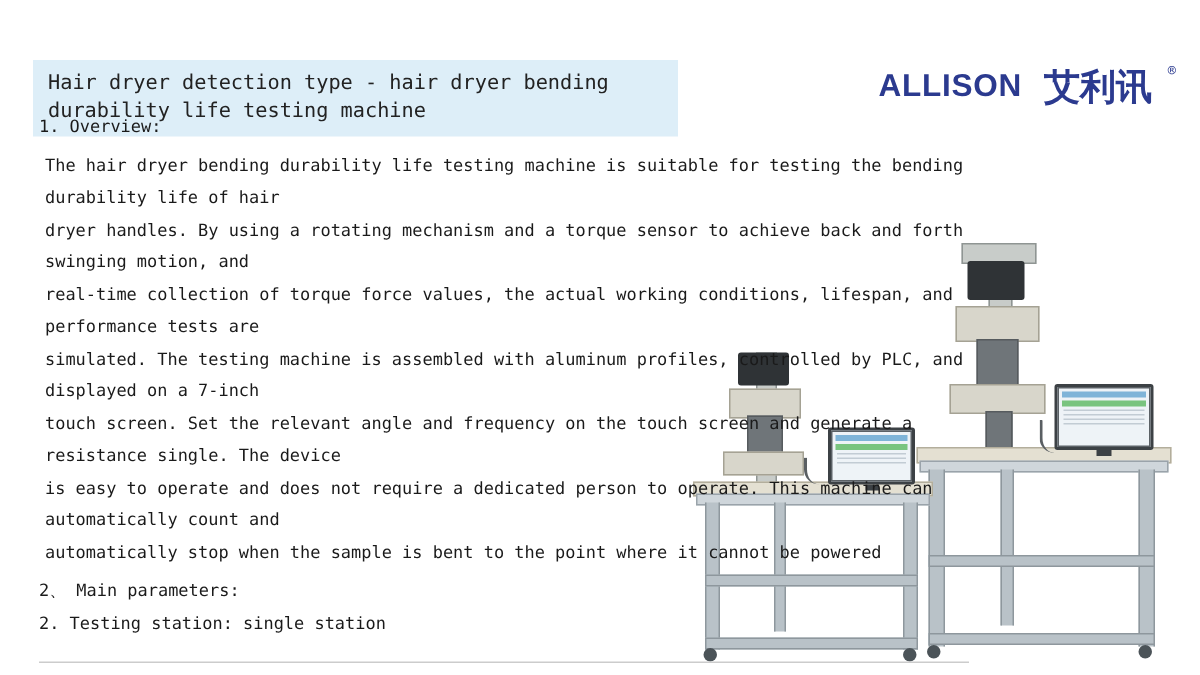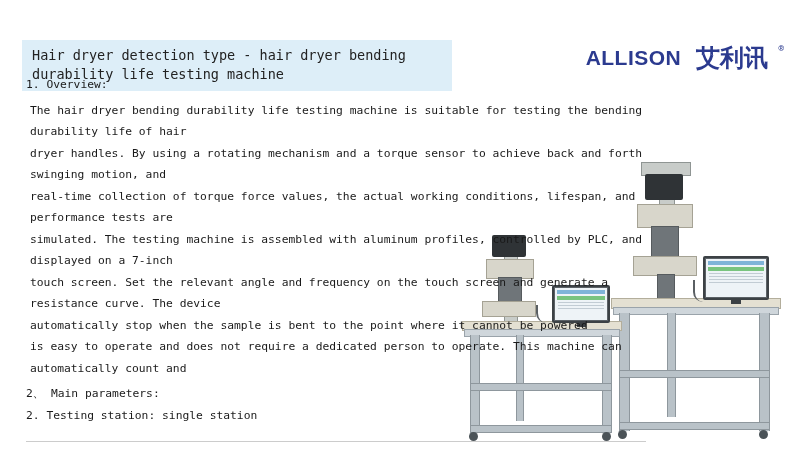--- a/index.html
+++ b/index.html
@@ -306,23 +306,23 @@
   </div>
 </div>
 
 <div class="content">
   <div class="section-head">1. Overview:</div>
   <div class="para">
     <div class="line">The hair dryer bending durability life testing machine is suitable for testing the bending durability life of hair</div>
     <div class="line">dryer handles. By using a rotating mechanism and a torque sensor to achieve back and forth swinging motion, and</div>
     <div class="line">real-time collection of torque force values, the actual working conditions, lifespan, and performance tests are</div>
     <div class="line">simulated. The testing machine is assembled with aluminum profiles, controlled by PLC, and displayed on a 7-inch</div>
-    <div class="line">touch screen. Set the relevant angle and frequency on the touch screen and generate a resistance curve. The device</div>
+    <div class="line">touch screen. Set the relevant angle and frequency on the touch screen and generate a resistance single. The device</div>
+    <div class="line">is easy to operate and does not require a dedicated person to operate. This machine can automatically count and</div>
     <div class="line">automatically stop when the sample is bent to the point where it cannot be powered</div>
-    <div class="line">is easy to operate and does not require a dedicated person to operate. This machine can automatically count and</div>
   </div>
   <div class="section-head">2、 Main parameters:</div>
   <div>
     <div class="param-line">2. Testing station: single station</div>
 
   </div>
 </div>
 
 <div class="hr-bottom"></div>
 

